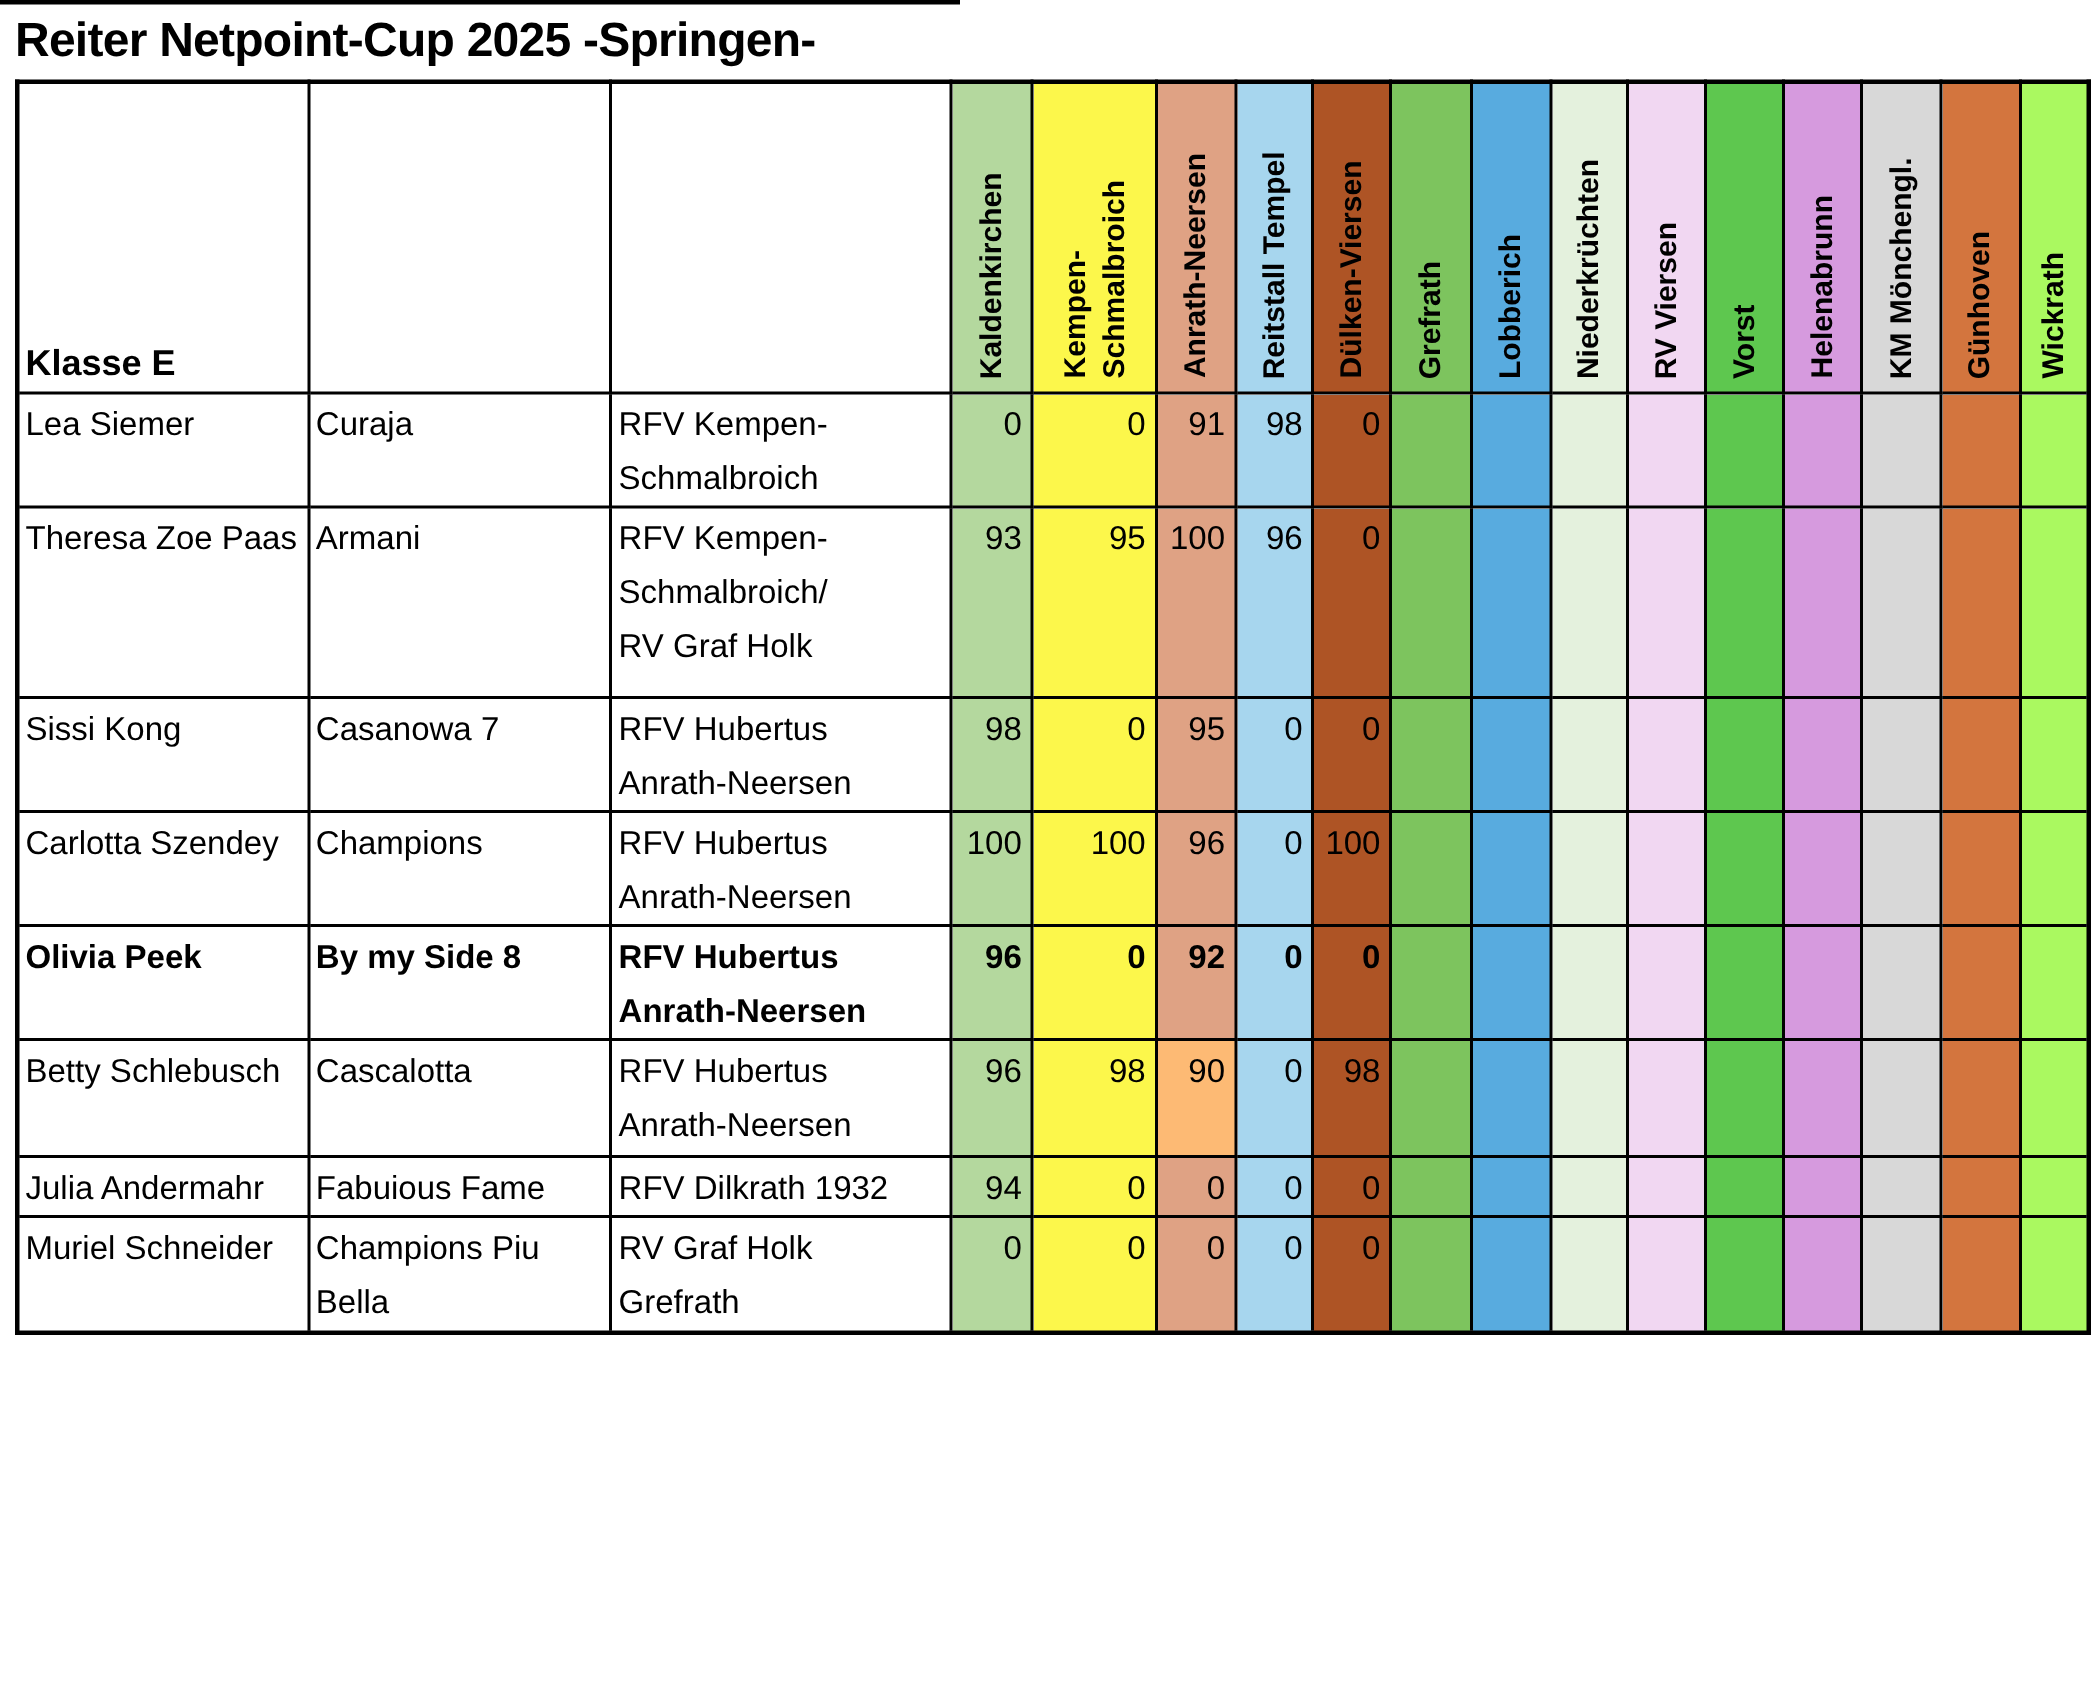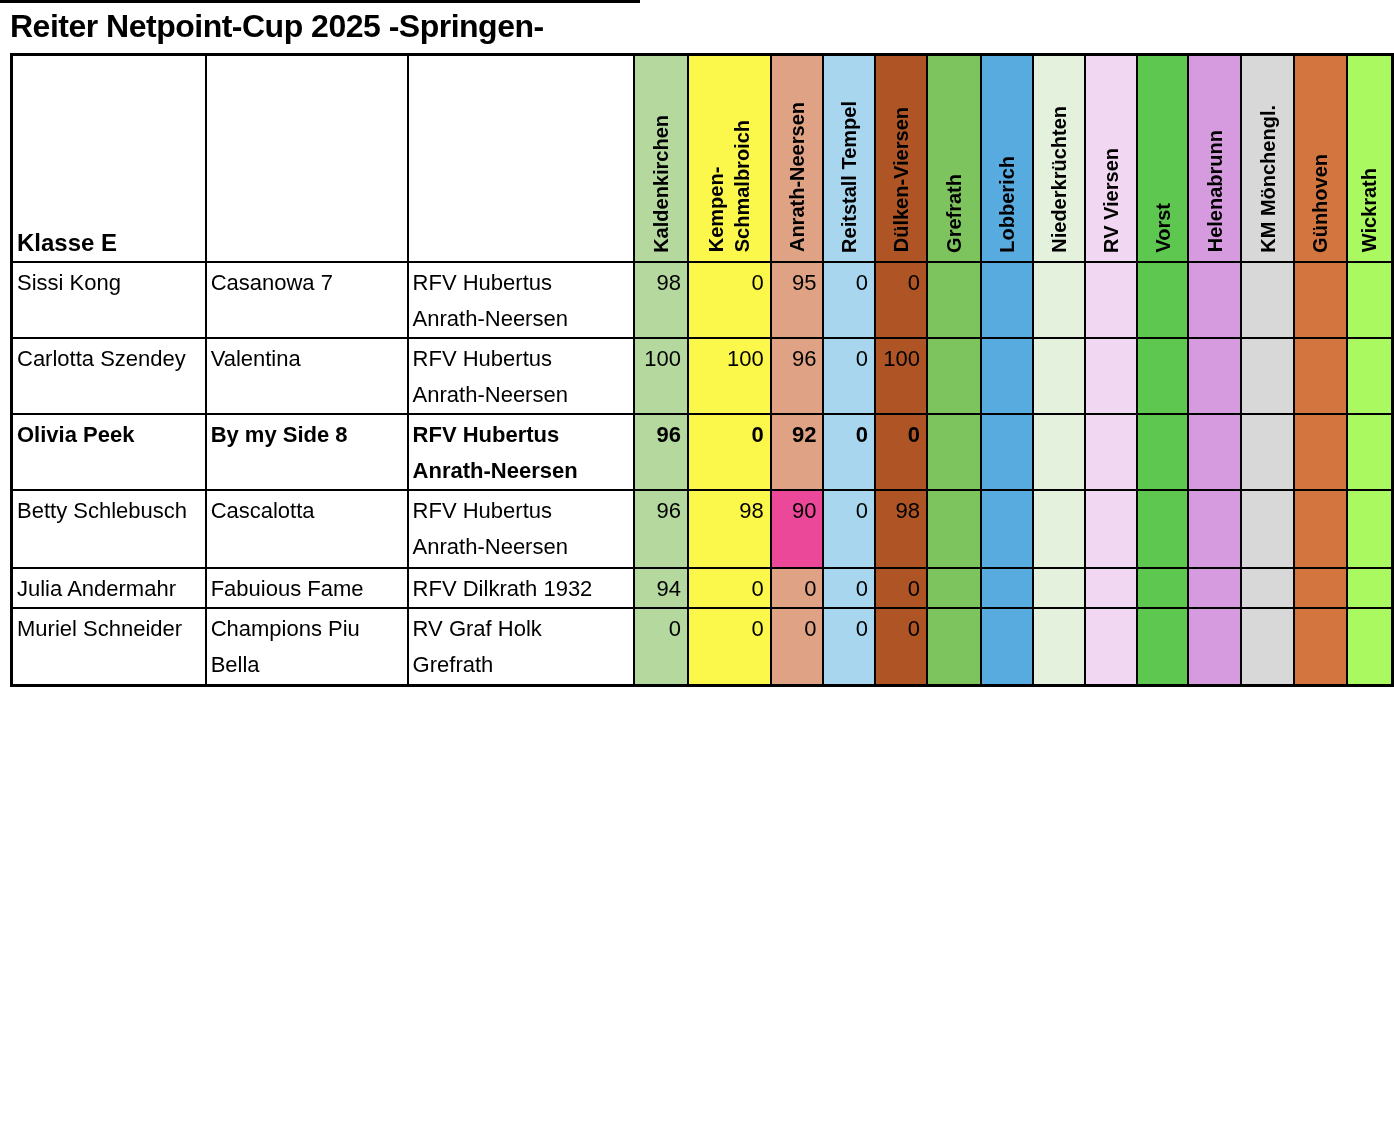--- a/index.html
+++ b/index.html
@@ -93,20 +93,61 @@
         <td class="vh" style="background: rgb(125, 196, 94);"><div class="rot">Grefrath</div></td>
         <td class="vh" style="background: rgb(88, 171, 223);"><div class="rot">Lobberich</div></td>
         <td class="vh" style="background: rgb(228, 241, 221);"><div class="rot">Niederkrüchten</div></td>
         <td class="vh" style="background: rgb(241, 215, 242);"><div class="rot">RV Viersen</div></td>
         <td class="vh" style="background: rgb(94, 199, 79);"><div class="rot">Vorst</div></td>
         <td class="vh" style="background: rgb(214, 154, 222);"><div class="rot">Helenabrunn</div></td>
         <td class="vh" style="background: rgb(216, 216, 216);"><div class="rot">KM Mönchengl.</div></td>
         <td class="vh" style="background: rgb(211, 117, 62);"><div class="rot">Günhoven</div></td>
         <td class="vh" style="background: rgb(170, 249, 96);"><div class="rot">Wickrath</div></td>
       </tr>
+  <tr style="height: 74px;">
+        <td class="name">Lea Siemer</td>
+        <td class="name">Curaja</td>
+        <td class="name">RFV Kempen-
+Schmalbroich</td>
+        <td class="score" style="background: rgb(180, 216, 158);">0</td>
+        <td class="score" style="background: rgb(252, 247, 75);">0</td>
+        <td class="score" style="background: rgb(223, 162, 132);">91</td>
+        <td class="score" style="background: rgb(167, 214, 238);">98</td>
+        <td class="score" style="background: rgb(174, 84, 37);">0</td>
+        <td class="score" style="background: rgb(125, 196, 94);"></td>
+        <td class="score" style="background: rgb(88, 171, 223);"></td>
+        <td class="score" style="background: rgb(228, 241, 221);"></td>
+        <td class="score" style="background: rgb(241, 215, 242);"></td>
+        <td class="score" style="background: rgb(94, 199, 79);"></td>
+        <td class="score" style="background: rgb(214, 154, 222);"></td>
+        <td class="score" style="background: rgb(216, 216, 216);"></td>
+        <td class="score" style="background: rgb(211, 117, 62);"></td>
+        <td class="score" style="background: rgb(170, 249, 96);"></td>
+      </tr>
+      <tr style="height: 127px;">
+        <td class="name">Theresa Zoe Paas</td>
+        <td class="name">Armani</td>
+        <td class="name">RFV Kempen-
+Schmalbroich/
+RV Graf Holk</td>
+        <td class="score" style="background: rgb(180, 216, 158);">93</td>
+        <td class="score" style="background: rgb(252, 247, 75);">95</td>
+        <td class="score" style="background: rgb(223, 162, 132);">100</td>
+        <td class="score" style="background: rgb(167, 214, 238);">96</td>
+        <td class="score" style="background: rgb(174, 84, 37);">0</td>
+        <td class="score" style="background: rgb(125, 196, 94);"></td>
+        <td class="score" style="background: rgb(88, 171, 223);"></td>
+        <td class="score" style="background: rgb(228, 241, 221);"></td>
+        <td class="score" style="background: rgb(241, 215, 242);"></td>
+        <td class="score" style="background: rgb(94, 199, 79);"></td>
+        <td class="score" style="background: rgb(214, 154, 222);"></td>
+        <td class="score" style="background: rgb(216, 216, 216);"></td>
+        <td class="score" style="background: rgb(211, 117, 62);"></td>
+        <td class="score" style="background: rgb(170, 249, 96);"></td>
+      </tr>
       <tr style="height: 73px;">
         <td class="name">Sissi Kong</td>
         <td class="name">Casanowa 7</td>
         <td class="name">RFV Hubertus
 Anrath-Neersen</td>
         <td class="score" style="background: rgb(180, 216, 158);">98</td>
         <td class="score" style="background: rgb(252, 247, 75);">0</td>
         <td class="score" style="background: rgb(223, 162, 132);">95</td>
         <td class="score" style="background: rgb(167, 214, 238);">0</td>
         <td class="score" style="background: rgb(174, 84, 37);">0</td>
@@ -115,21 +156,21 @@
         <td class="score" style="background: rgb(228, 241, 221);"></td>
         <td class="score" style="background: rgb(241, 215, 242);"></td>
         <td class="score" style="background: rgb(94, 199, 79);"></td>
         <td class="score" style="background: rgb(214, 154, 222);"></td>
         <td class="score" style="background: rgb(216, 216, 216);"></td>
         <td class="score" style="background: rgb(211, 117, 62);"></td>
         <td class="score" style="background: rgb(170, 249, 96);"></td>
       </tr>
       <tr style="height: 74px;">
         <td class="name">Carlotta Szendey</td>
-        <td class="name">Valentina</td>
+        <td class="name">Champions</td>
         <td class="name">RFV Hubertus
 Anrath-Neersen</td>
         <td class="score" style="background: rgb(180, 216, 158);">100</td>
         <td class="score" style="background: rgb(252, 247, 75);">100</td>
         <td class="score" style="background: rgb(223, 162, 132);">96</td>
         <td class="score" style="background: rgb(167, 214, 238);">0</td>
         <td class="score" style="background: rgb(174, 84, 37);">100</td>
         <td class="score" style="background: rgb(125, 196, 94);"></td>
         <td class="score" style="background: rgb(88, 171, 223);"></td>
         <td class="score" style="background: rgb(228, 241, 221);"></td>
@@ -160,21 +201,21 @@
         <td class="score" style="background: rgb(211, 117, 62);"></td>
         <td class="score" style="background: rgb(170, 249, 96);"></td>
       </tr>
       <tr style="height: 78px;">
         <td class="name">Betty Schlebusch</td>
         <td class="name">Cascalotta</td>
         <td class="name">RFV Hubertus
 Anrath-Neersen</td>
         <td class="score" style="background: rgb(180, 216, 158);">96</td>
         <td class="score" style="background: rgb(252, 247, 75);">98</td>
-        <td class="score" style="background: #ec4899; margin-top: 21px;">90</td>
+        <td class="score" style="background: #fdba74; margin-top: 21px;">90</td>
         <td class="score" style="background: rgb(167, 214, 238);">0</td>
         <td class="score" style="background: rgb(174, 84, 37);">98</td>
         <td class="score" style="background: rgb(125, 196, 94);"></td>
         <td class="score" style="background: rgb(88, 171, 223);"></td>
         <td class="score" style="background: rgb(228, 241, 221);"></td>
         <td class="score" style="background: rgb(241, 215, 242);"></td>
         <td class="score" style="background: rgb(94, 199, 79);"></td>
         <td class="score" style="background: rgb(214, 154, 222);"></td>
         <td class="score" style="background: rgb(216, 216, 216);"></td>
         <td class="score" style="background: rgb(211, 117, 62);"></td>

